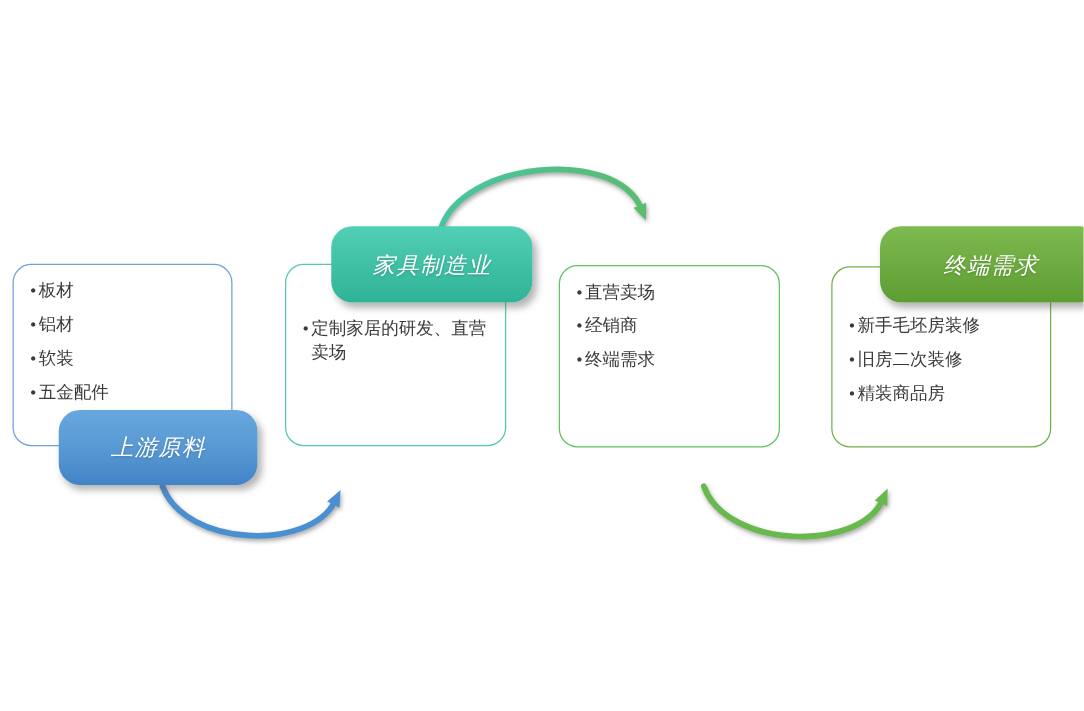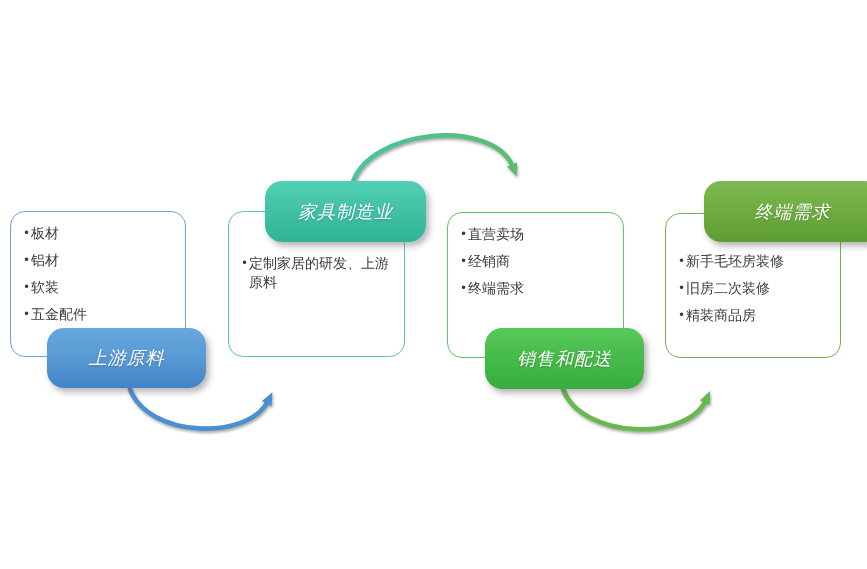--- a/index.html
+++ b/index.html
@@ -81,21 +81,21 @@
         <span class="bullet">•</span>
         <span class="txt">五金配件</span>
       </div>
     </div>
   </div>
 
   <div class="content-box box-2">
     <div class="items">
       <div class="li">
         <span class="bullet">•</span>
-        <span class="txt">定制家居的研发、上游原料</span>
+        <span class="txt">定制家居的研发、直营卖场</span>
       </div>
     </div>
   </div>
 
   <div class="content-box box-3">
     <div class="items">
       <div class="li">
         <span class="bullet">•</span>
         <span class="txt">直营卖场</span>
       </div>
@@ -147,20 +147,17 @@
     <path class="arc" d="M352,185 C367,129 493,117 513,167" fill="none" stroke="url(#tealGreen)" stroke-width="4.6" stroke-linecap="round" marker-end="url(#headTealGreen)"></path>
     <path class="arc" d="M563,389 C581,439 687,442 706,400" fill="none" stroke="#67b94d" stroke-width="4.6" stroke-linecap="round" marker-end="url(#headGreen)"></path>
   </svg>
 
   <div class="label-box label-1">
     <span>上游原料</span>
   </div>
   <div class="label-box label-2">
     <span>家具制造业</span>
   </div>
-  <div class="label-box label-3">
-    <span>销售和配送</span>
-  </div>
   <div class="label-box label-4">
     <span>终端需求</span>
   </div>
 
 </div>
 
 </body></html>

